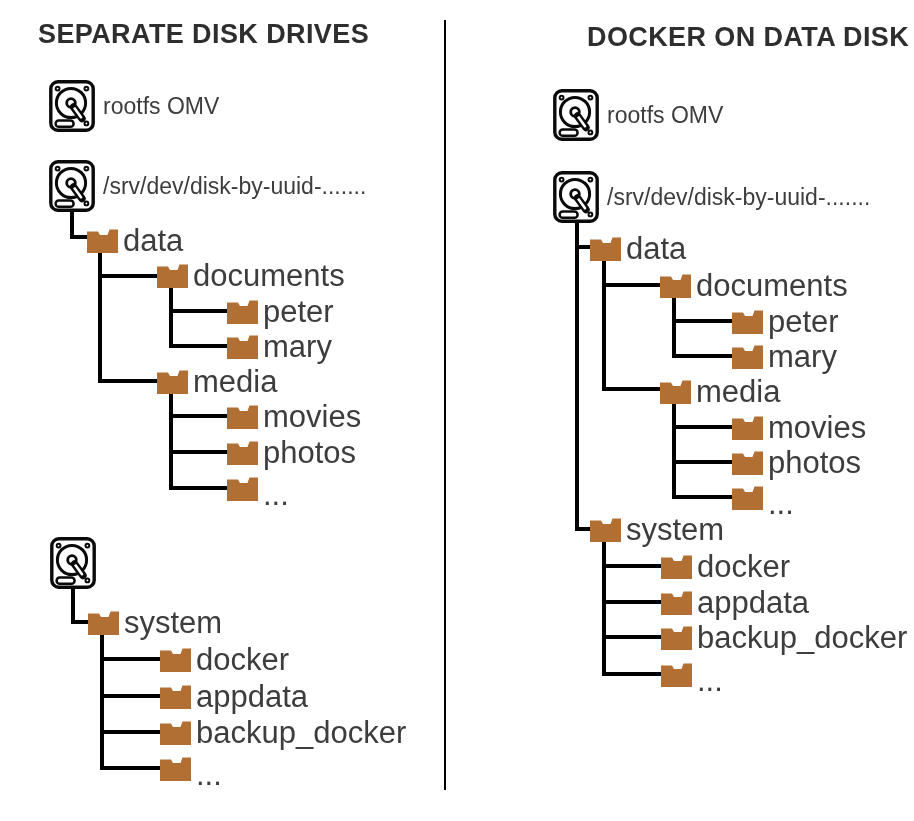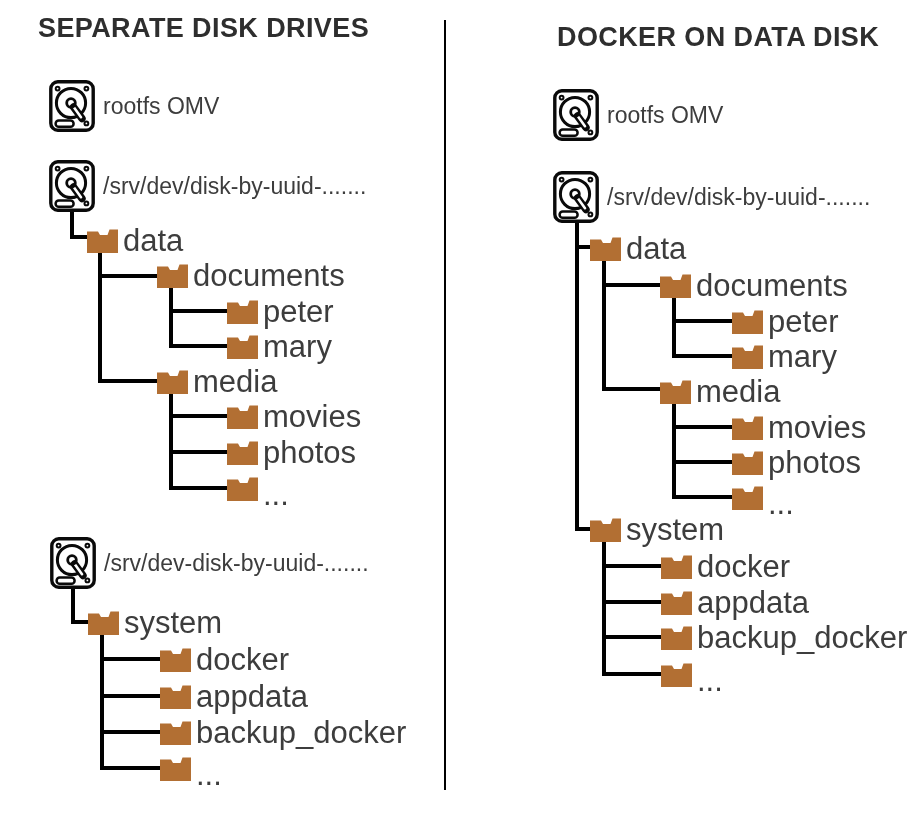--- a/index.html
+++ b/index.html
@@ -44,21 +44,21 @@
     <symbol id="folder-shape-sym" viewBox="0 0 31 25">
       <path class="folder-shape" d="M0,25 L0,3.5 L11,3.5 L13,7 L20.5,7 L22.5,1.5 L31,1.5 L31,25 Z"></path>
     </symbol>
   </defs>
 </svg>
 
 <div class="canvas">
 
   <div class="divider" style="left:444px;top:20px;height:770px"></div>
 
-  <h1 class="title" style="left:38px;top:13px">SEPARATE DISK DRIVES</h1>
+  <h1 class="title" style="left:38px;top:19px">SEPARATE DISK DRIVES</h1>
 
   <div class="drow" style="left:49px;top:80px">
     <svg class="disk">
         <use href="#disk-shape"></use>
       </svg>
     <span class="dlabel">rootfs OMV</span>
   </div>
 
   <div class="drow" style="left:49px;top:160px">
     <svg class="disk">
@@ -136,21 +136,20 @@
     <svg class="folder">
         <use href="#folder-shape-sym"></use>
       </svg>
     <span class="flabel dots-label">...</span>
   </div>
 
   <div class="drow" style="left:50px;top:537px">
     <svg class="disk">
         <use href="#disk-shape"></use>
       </svg>
-    <span class="dlabel">/srv/dev-disk-by-uuid-.......</span>
   </div>
 
   <div class="vline" style="left:71px;top:589px;height:35px"></div>
   <div class="hline" style="left:71px;top:620px;width:17px"></div>
 
   <div class="frow" style="left:88px;top:610px">
     <svg class="folder">
         <use href="#folder-shape-sym"></use>
       </svg>
     <span class="flabel">system</span>
@@ -183,21 +182,21 @@
   </div>
 
   <div class="hline" style="left:100px;top:766px;width:60px"></div>
   <div class="frow" style="left:160px;top:756px">
     <svg class="folder">
         <use href="#folder-shape-sym"></use>
       </svg>
     <span class="flabel dots-label">...</span>
   </div>
 
-  <h1 class="title" style="left:557px;top:22px">DOCKER ON DATA DISK</h1>
+  <h1 class="title" style="left:587px;top:22px">DOCKER ON DATA DISK</h1>
 
   <div class="drow" style="left:553px;top:89px">
     <svg class="disk">
         <use href="#disk-shape"></use>
       </svg>
     <span class="dlabel">rootfs OMV</span>
   </div>
 
   <div class="drow" style="left:553px;top:171px">
     <svg class="disk">

